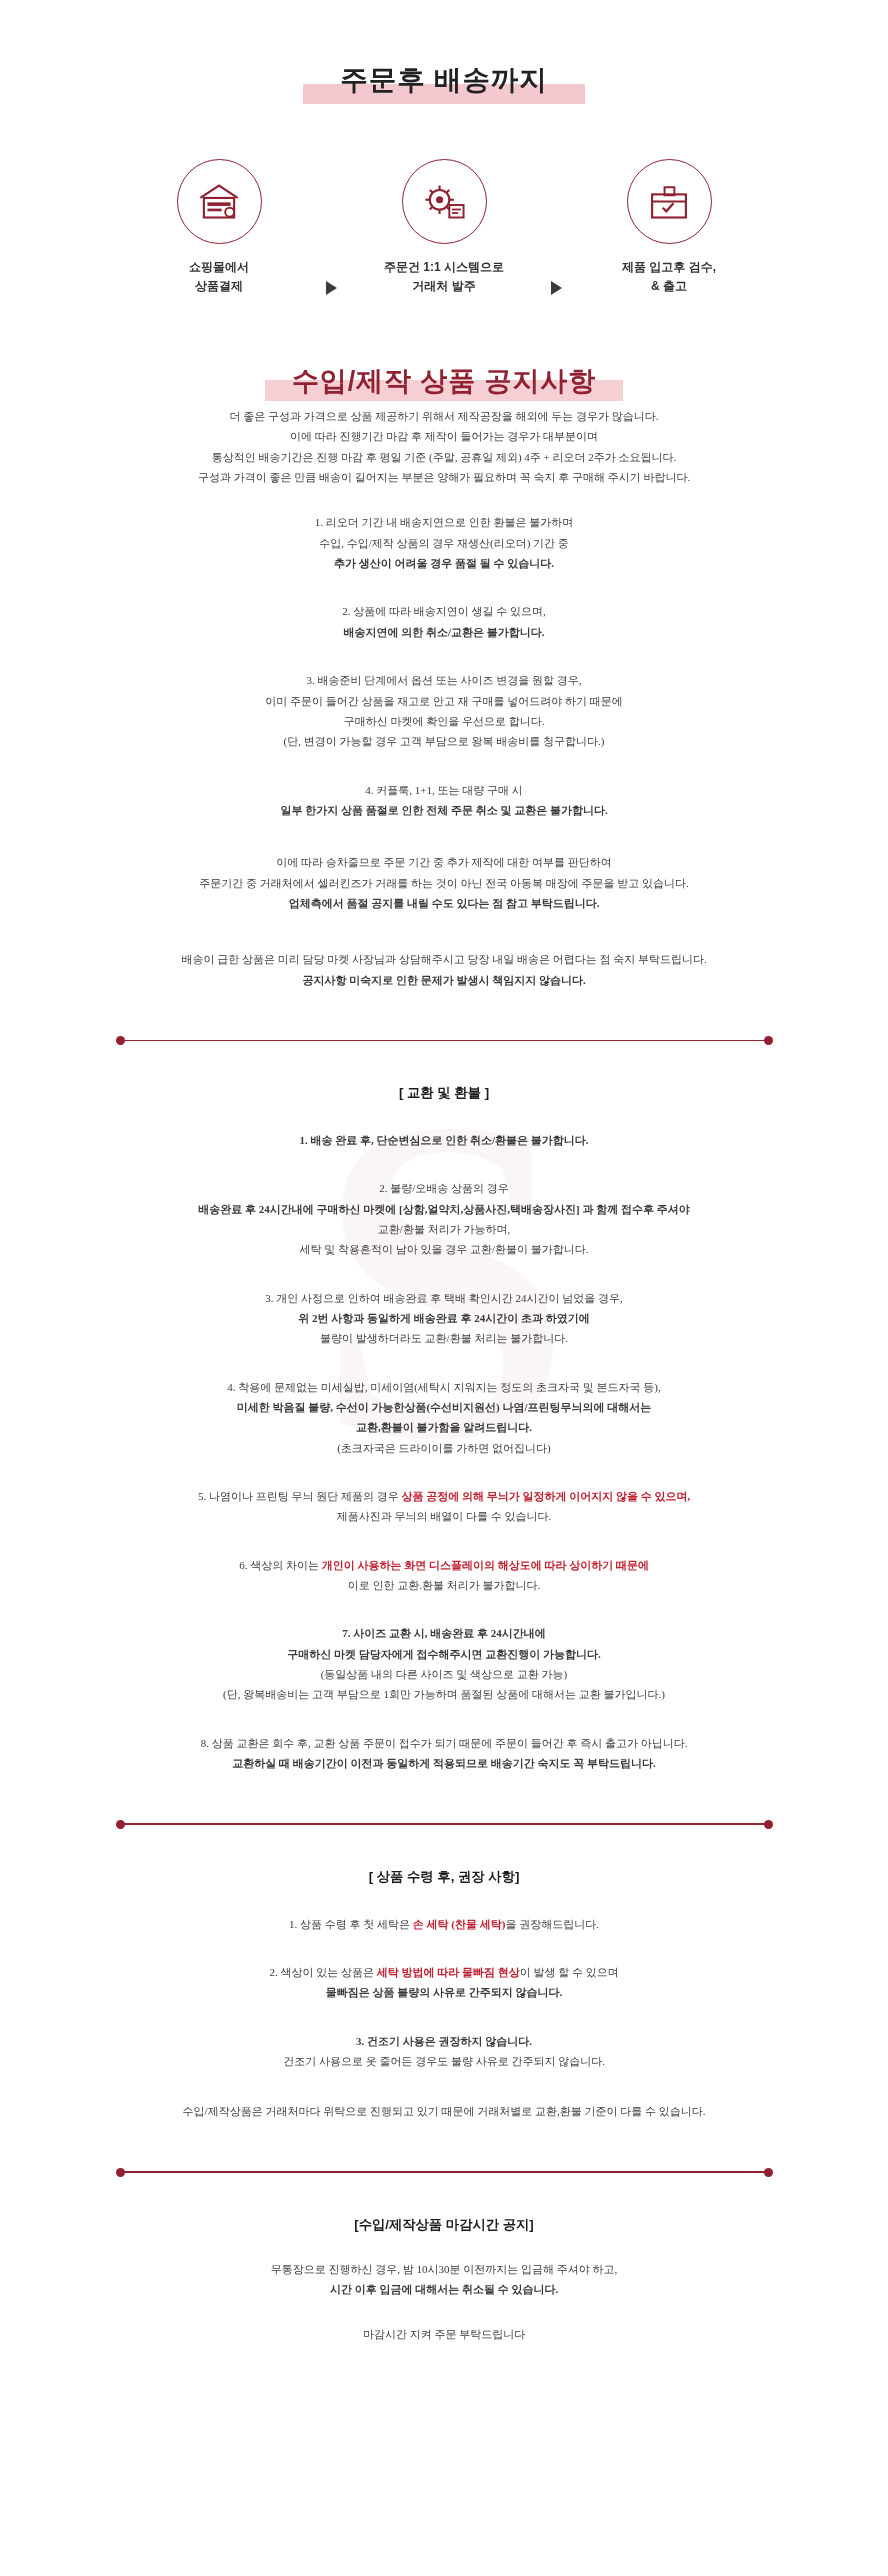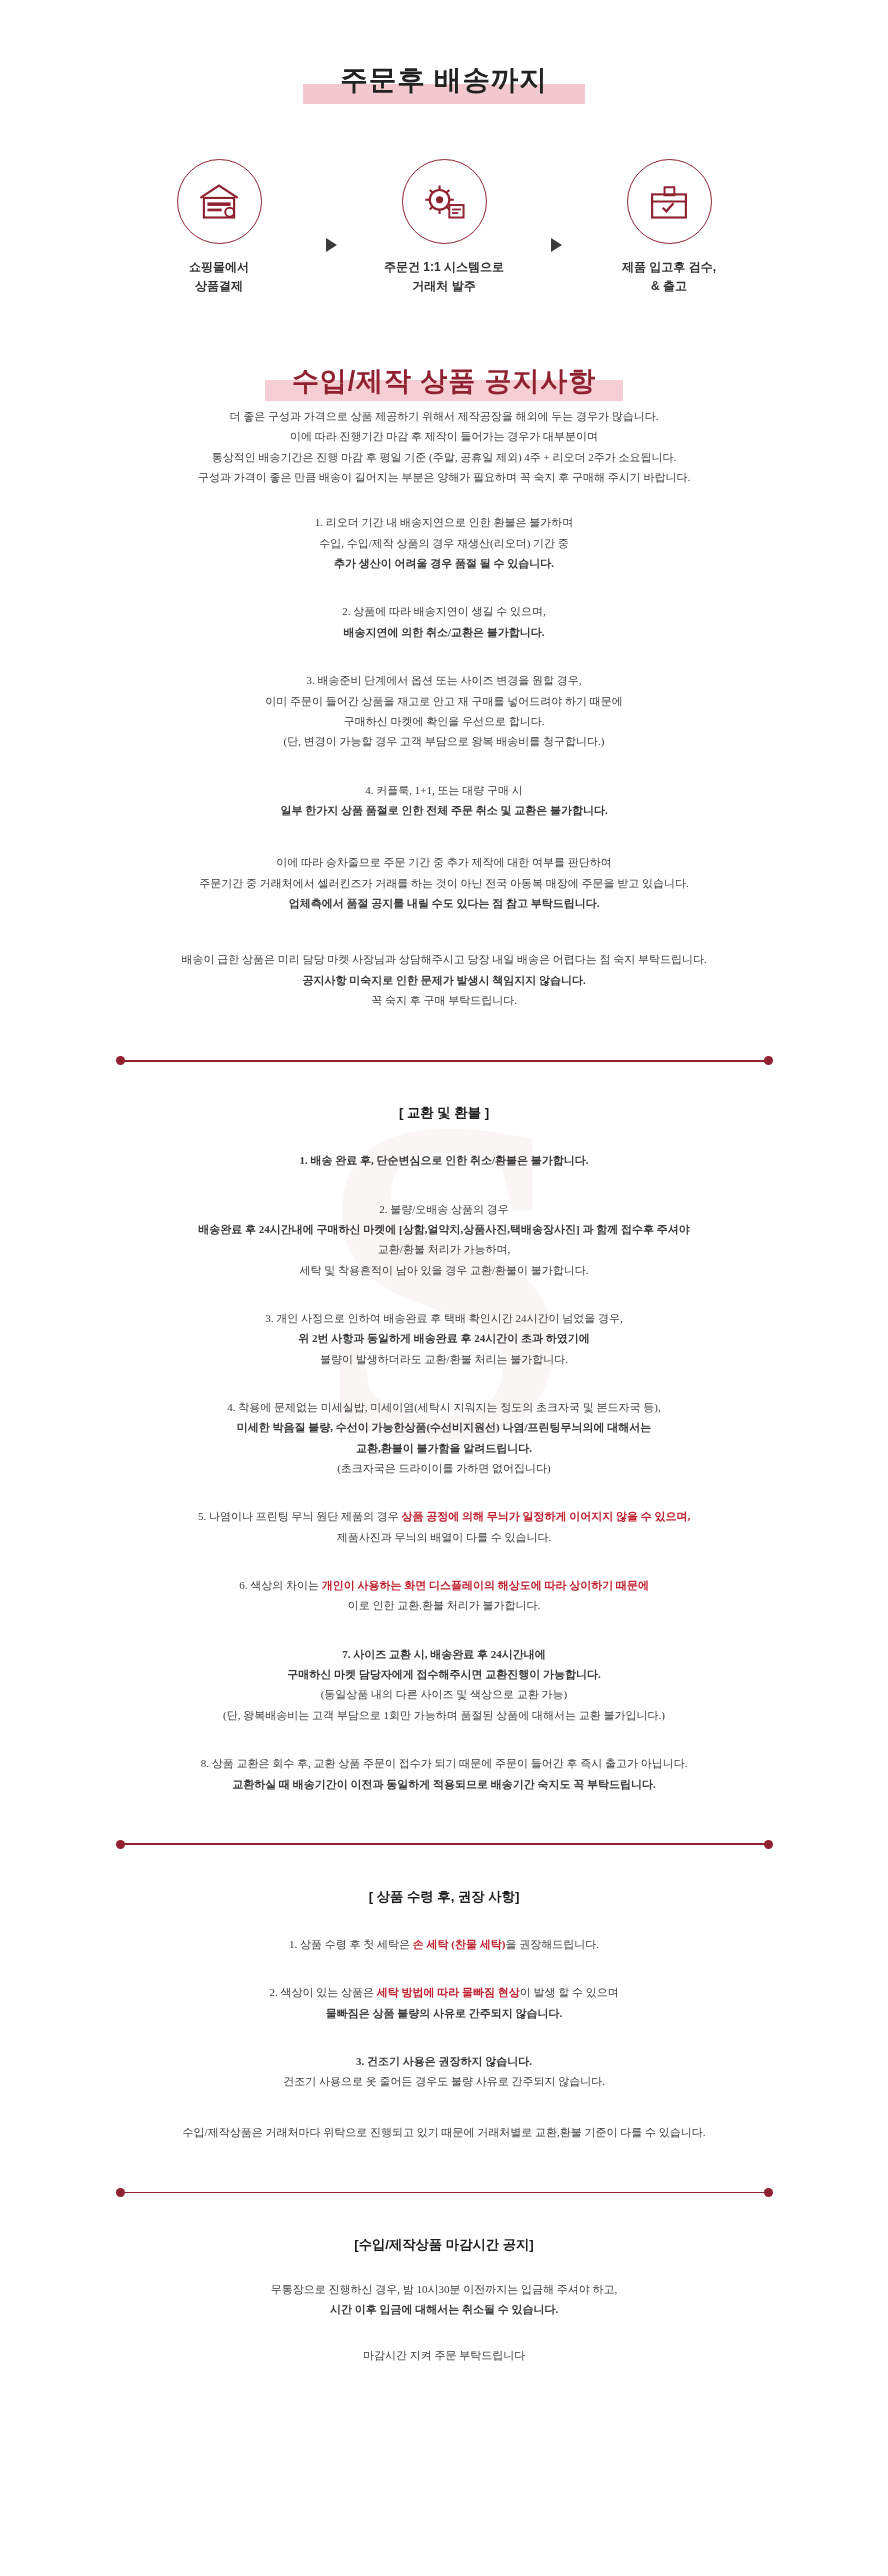--- a/index.html
+++ b/index.html
@@ -57,21 +57,21 @@
     font-weight: bold;
     color: #222;
     letter-spacing: 0.9px;
   }
 
   
   .process {
     margin-top: 52px;
     display: flex;
     justify-content: center;
-    align-items: center;
+    align-items: flex-end;
     gap: 5px;
   }
   .step {
     width: 174px;
     text-align: center;
   }
   .circle {
     width: 85px; height: 85px;
     border: 1.8px solid #8f2130;
     border-radius: 50%;
@@ -297,21 +297,20 @@
 
       <div class="item" style="margin-top:32px">
         <p class="line">이에 따라 승차줄므로 주문 기간 중 추가 제작에 대한 여부를 판단하여</p>
         <p class="line">주문기간 중 거래처에서 셀러킨즈가 거래를 하는 것이 아닌 전국 아동복 매장에 주문을 받고 있습니다.</p>
         <p class="line em">업체측에서 품절 공지를 내릴 수도 있다는 점 참고 부탁드립니다.</p>
       </div>
 
       <div class="item" style="margin-top:36px">
         <p class="line">배송이 급한 상품은 미리 담당 마켓 사장님과 상담해주시고 당장 내일 배송은 어렵다는 점 숙지 부탁드립니다.</p>
         <p class="line em">공지사항 미숙지로 인한 문제가 발생시 책임지지 않습니다.</p>
-        <p class="line">꼭 숙지 후 구매 부탁드립니다.</p>
       </div>
     </div>
 
     <div class="divider" style="margin-top:46px">
       <span class="dot l"></span>
       <span class="bar"></span>
       <span class="dot r"></span>
     </div>
 
     <div class="body-block">

